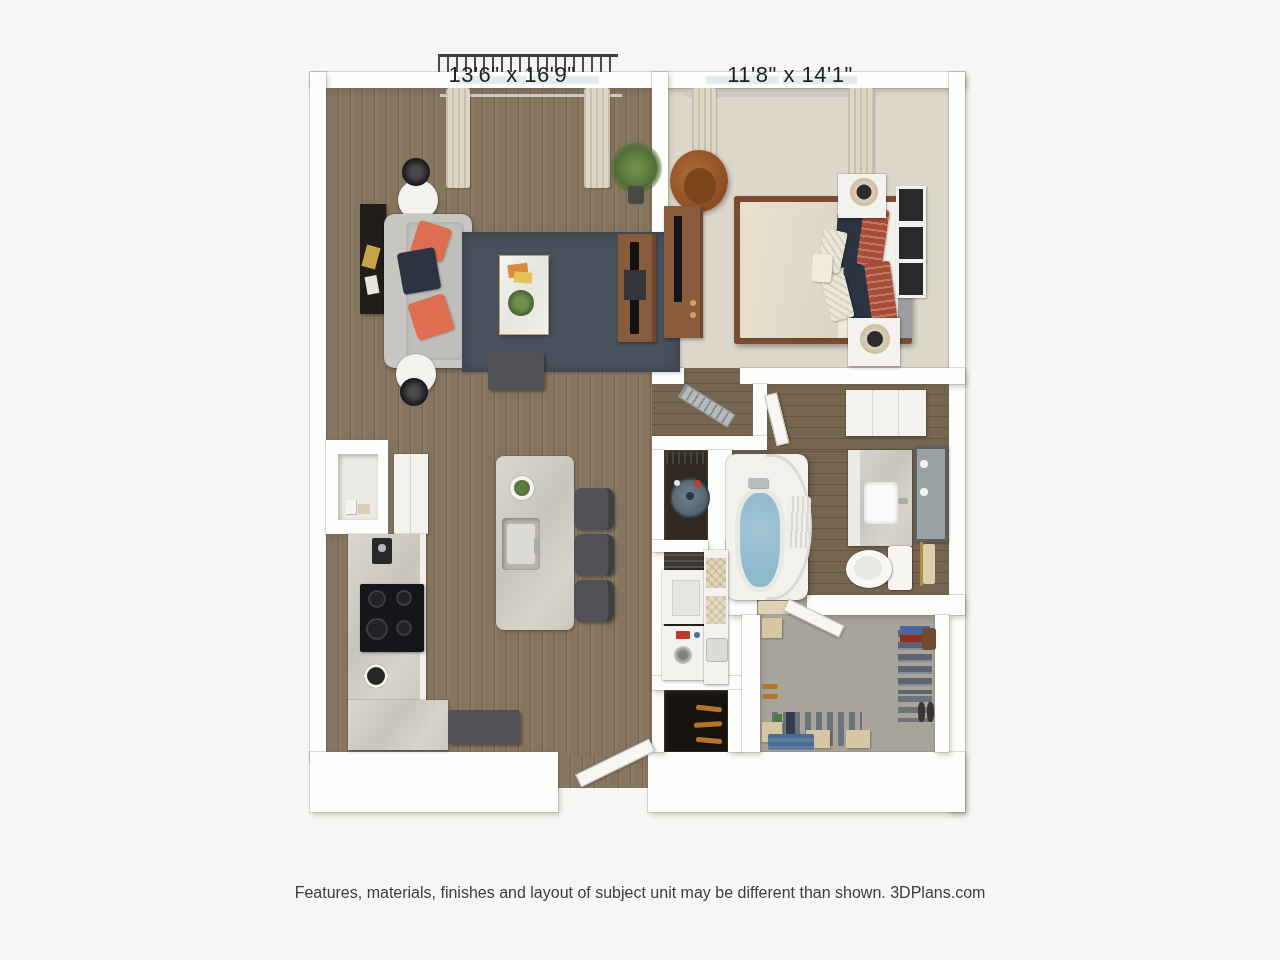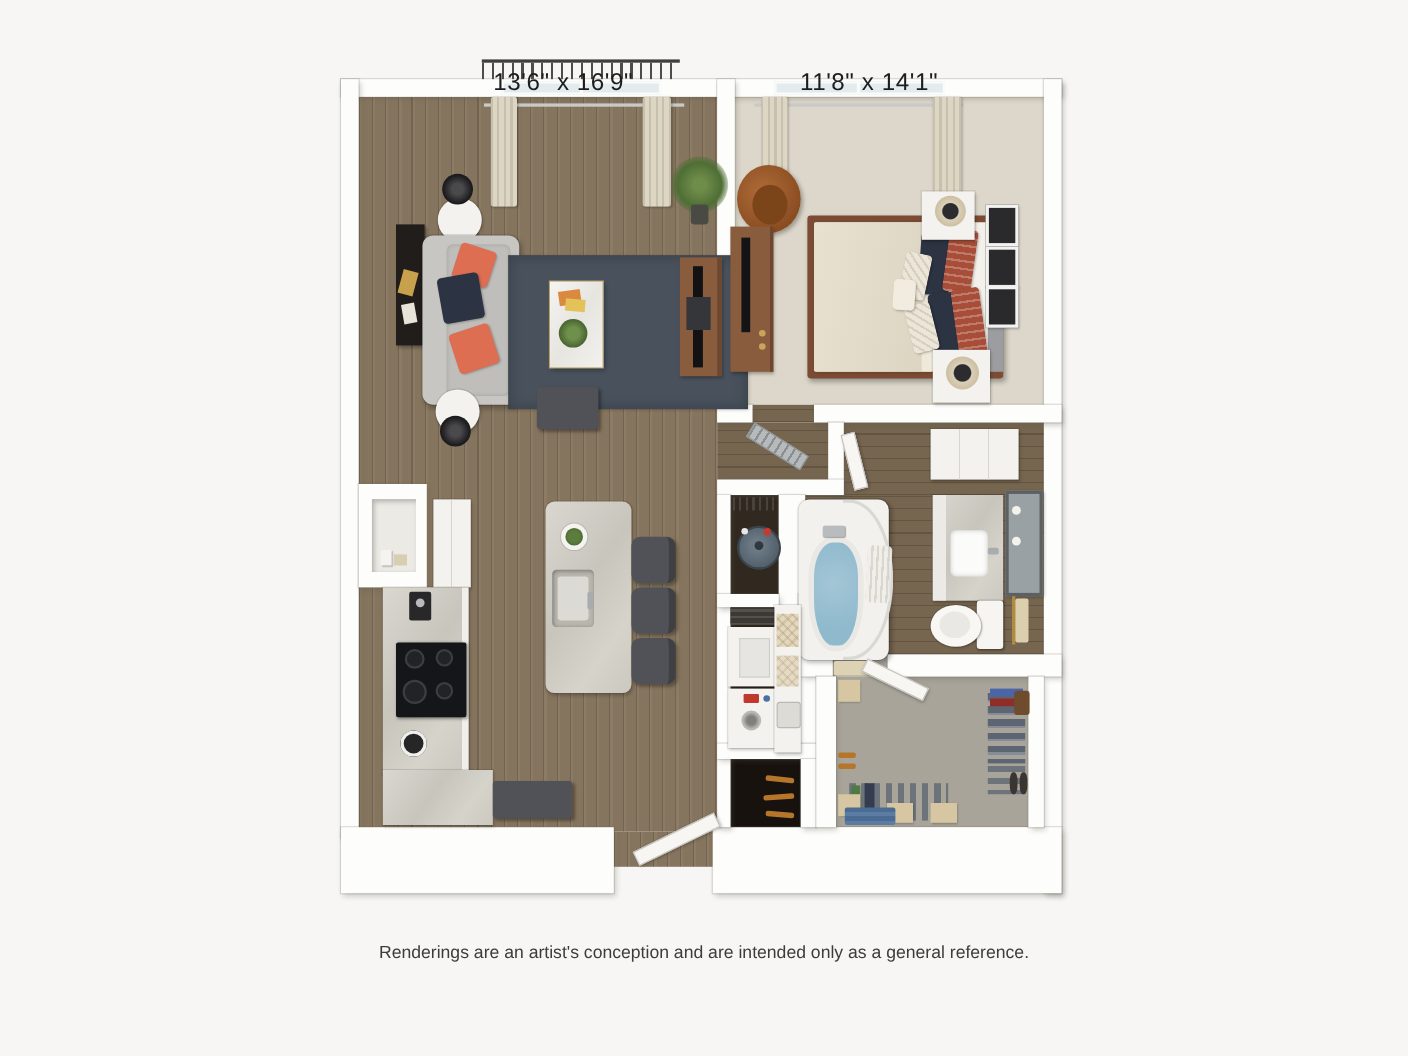--- a/index.html
+++ b/index.html
@@ -218,14 +218,14 @@
   <div class="a" style="left:574px;top:580px;width:34px;height:42px;background:var(--stool,#515257);border-right:6px solid #3f4044;border-radius:8px;box-shadow:2px 2px 3px rgba(0,0,0,.3);"></div>
 
   <div class="a louver" style="left:686px;top:384px;width:56px;height:13px;transform:rotate(32deg);transform-origin:left top;"></div>
   <div class="a doorleaf" style="left:764px;top:394px;width:11px;height:50px;transform:rotate(-14deg);transform-origin:center top;"></div>
   <div class="a doorleaf" style="left:786px;top:598px;width:60px;height:11px;transform:rotate(26deg);transform-origin:left center;"></div>
   <div class="a doorleaf" style="left:570px;top:738px;width:80px;height:12px;transform:rotate(-26deg);transform-origin:right center;"></div>
 
   <div class="a dim" style="left:417px;top:62px;width:190px;height:26px;">13'6" x 16'9"</div>
   <div class="a dim" style="left:695px;top:62px;width:190px;height:26px;">11'8" x 14'1"</div>
 
-  <div class="a footer-line" style="left:0px;top:858px;">Renderings are an artist's conception and are intended only as a general reference.</div>
+  <div class="a footer-line" style="left:0px;top:884px;">Features, materials, finishes and layout of subject unit may be different than shown. 3DPlans.com</div>
 </div>
 
 </body></html>

